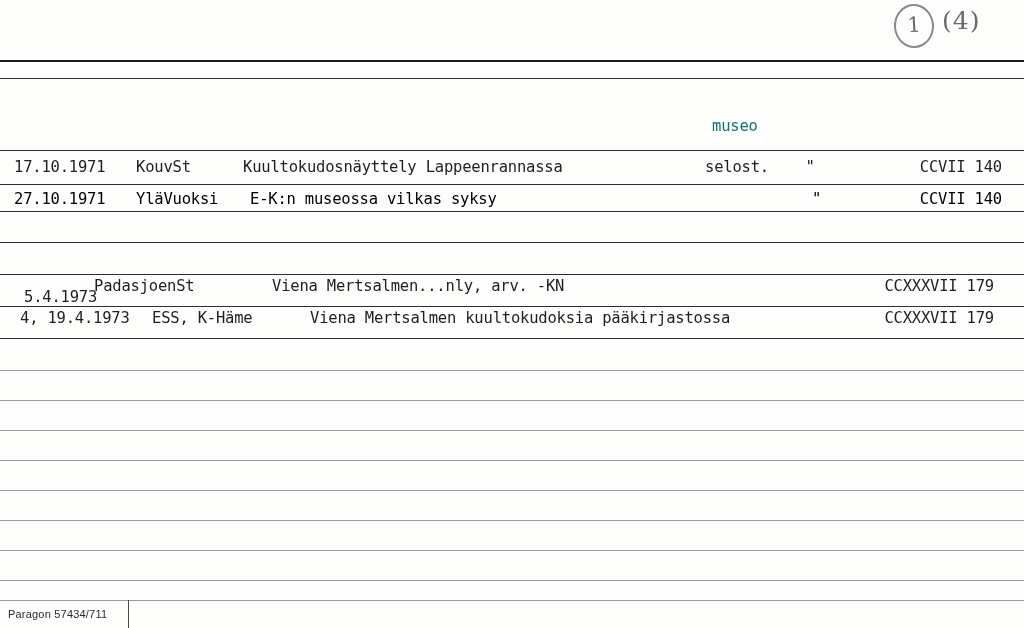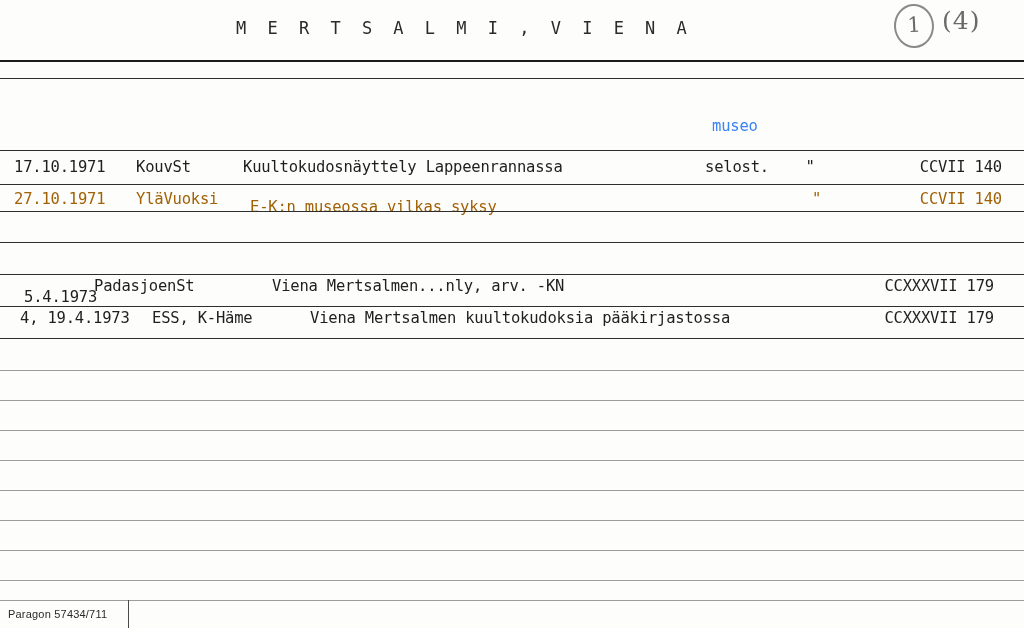--- a/index.html
+++ b/index.html
@@ -103,23 +103,23 @@
     color: #1f1f1f;
     white-space: pre;
     letter-spacing: -0.2px;
   }
   .cell.date { left: 14px; }
   .cell.src  { left: 136px; }
   .cell.desc { left: 243px; }
   .cell.note { left: 705px; }
   .cell.ref  { right: 22px; text-align: right; }
   .cell.cont { left: 705px; color: #3a3a3a; }
-  .cell.faded { color: #3b82f6; }
-
-  .row.faint .cell { color: #a16207; }
+  .cell.faded { color: #0f766e; }
+
+  .row.faint .cell { color: #000000; }
 
   
   .margin-line {
     position: absolute;
     left: 128px;
     top: 600px;
     width: 0;
     height: 28px;
     border-left: 1px solid #4a4a4a;
   }
@@ -135,21 +135,20 @@
     letter-spacing: 0.2px;
     white-space: pre;
   }
 </style>
 </head>
 <body>
 
 <div class="page">
 
   <div class="header">
-    <div class="doc-title">M E R T S A L M I , V I E N A</div>
     <div class="page-number-wrap">
       <div class="circled-page">1</div>
       <div class="page-total">(4)</div>
     </div>
   </div>
 
   <div class="rule header-top" style="top:60px;"></div>
   <div class="rule" style="top:78px;"></div>
 
   <div class="row" style="top:117px;">
@@ -162,21 +161,21 @@
     <span class="cell src">KouvSt</span>
     <span class="cell desc">Kuultokudosnäyttely Lappeenrannassa</span>
     <span class="cell note">selost.    "</span>
     <span class="cell ref">CCVII 140</span>
   </div>
   <div class="rule" style="top:184px;"></div>
 
   <div class="row faint" style="top:190px;">
     <span class="cell date">27.10.1971</span>
     <span class="cell src">YläVuoksi</span>
-    <span class="cell desc" style="left:250px;margin-top:8px;">E-K:n museossa vilkas syksy</span>
+    <span class="cell desc" style="left:250px;">E-K:n museossa vilkas syksy</span>
     <span class="cell note" style="left:812px;">"</span>
     <span class="cell ref">CCVII 140</span>
   </div>
   <div class="rule" style="top:211px;"></div>
 
   <div class="rule" style="top:242px;"></div>
 
   <div class="rule" style="top:274px;"></div>
 
   <div class="row" style="top:277px;">

